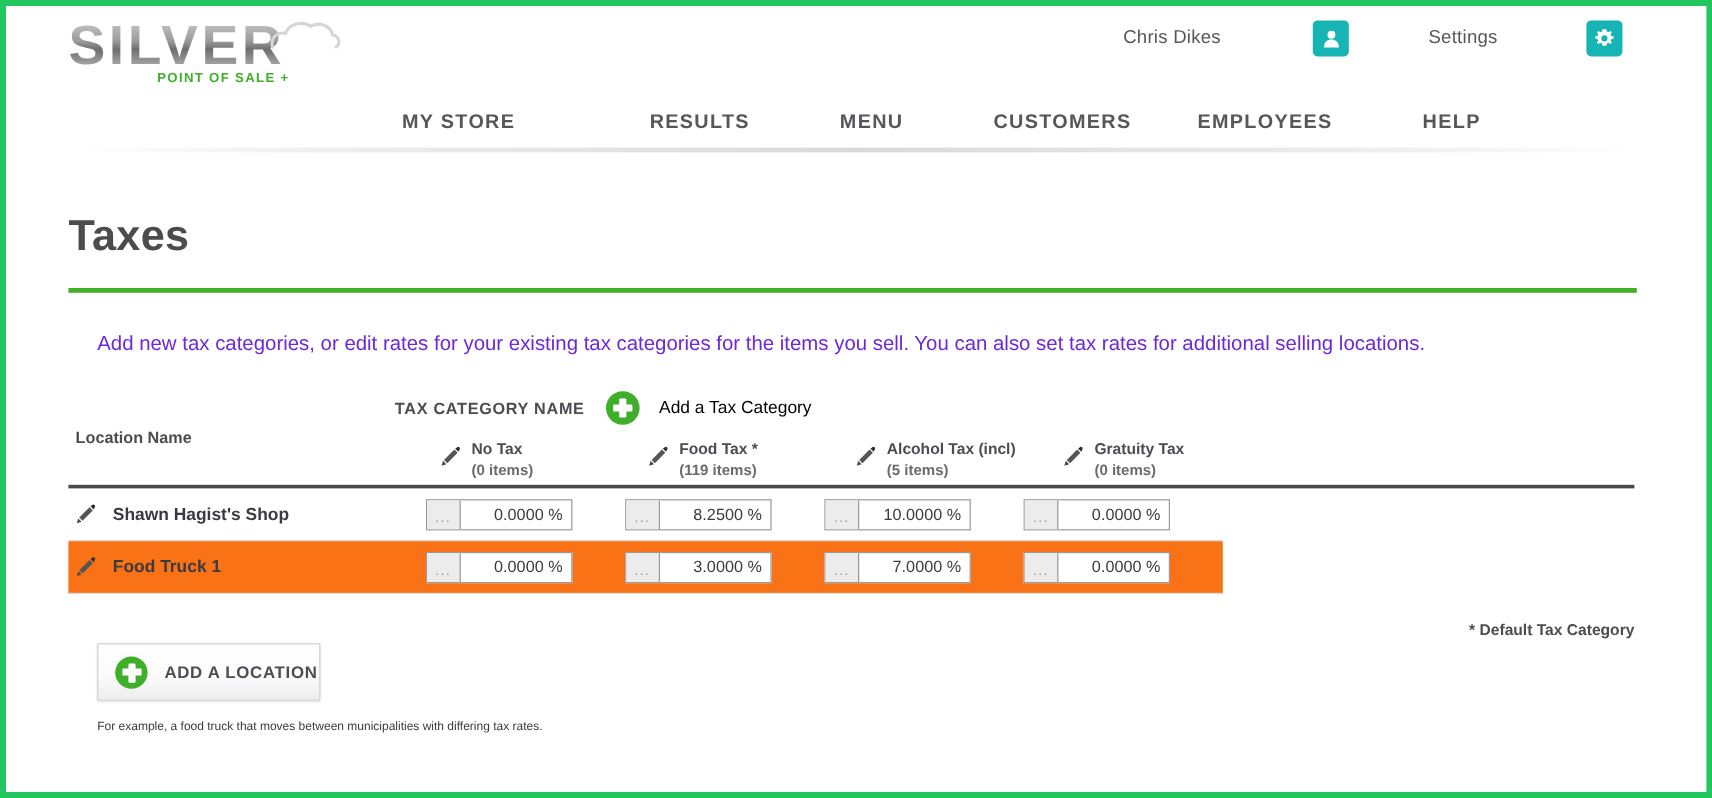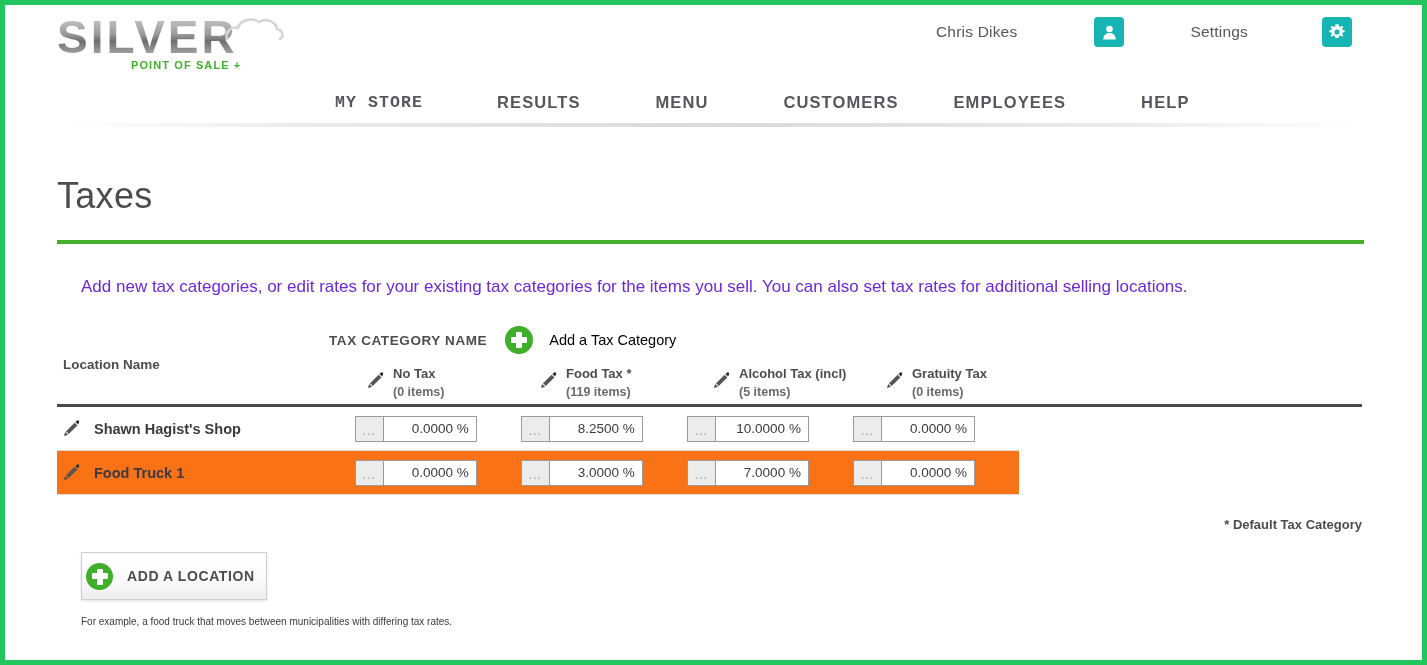--- a/index.html
+++ b/index.html
@@ -97,21 +97,21 @@
     align-items: center;
   }
   .nav-item {
     font-size: 16.5px;
     font-weight: 700;
     color: #56565c;
     letter-spacing: 1.1px;
     text-decoration: none;
     white-space: nowrap;
   }
-  #nav-my-store   { margin-right: 74px; font-family: Liberation Mono, monospace; }
+  #nav-my-store   { margin-right: 112px; }
   #nav-results    { margin-right: 75px; }
   #nav-menu       { margin-right: 75px; }
   #nav-customers  { margin-right: 55px; }
   #nav-employees  { margin-right: 75px; }
 
   #nav-divider {
     position: absolute;
     left: 56px;
     right: 58px;
     bottom: 0;
@@ -119,21 +119,21 @@
     background: linear-gradient(90deg, #ffffff 0%, #ececec 18%, #d9d9d9 50%, #ececec 82%, #ffffff 100%);
   }
 
   
   #page {
     padding: 0 58px 0 52px;
   }
 
   #page-title {
     font-size: 36px;
-    font-weight: 400;
+    font-weight: 700;
     color: #4c4c4c;
     letter-spacing: .3px;
     padding-top: 48px;
   }
 
   #title-rule {
     margin-top: 23px;
     height: 4px;
     background: #43b02a;
   }
@@ -295,29 +295,29 @@
   #default-note {
     width: 1305px;
     text-align: right;
     margin-top: 22px;
     font-size: 13px;
     font-weight: 700;
     color: #4c4c52;
   }
 
   #add-location-button {
-    margin-top: 20px;
+    margin-top: 4px;
     margin-left: 24px;
     width: 186px;
     height: 48px;
     border: 1px solid #cfcfcf;
     background: linear-gradient(180deg, #ffffff 0%, #fbfbfb 55%, #eeeeee 100%);
     display: flex;
     align-items: center;
-    padding-left: 4px;
+    padding-left: 14px;
     box-shadow: 0 1px 2px rgba(0,0,0,0.12);
   }
   #add-location-button .plus-circle { width: 27px; height: 27px; }
   #add-location-label {
     font-size: 14px;
     font-weight: 700;
     color: #4c4c52;
     letter-spacing: .6px;
     margin-left: 14px;
   }

